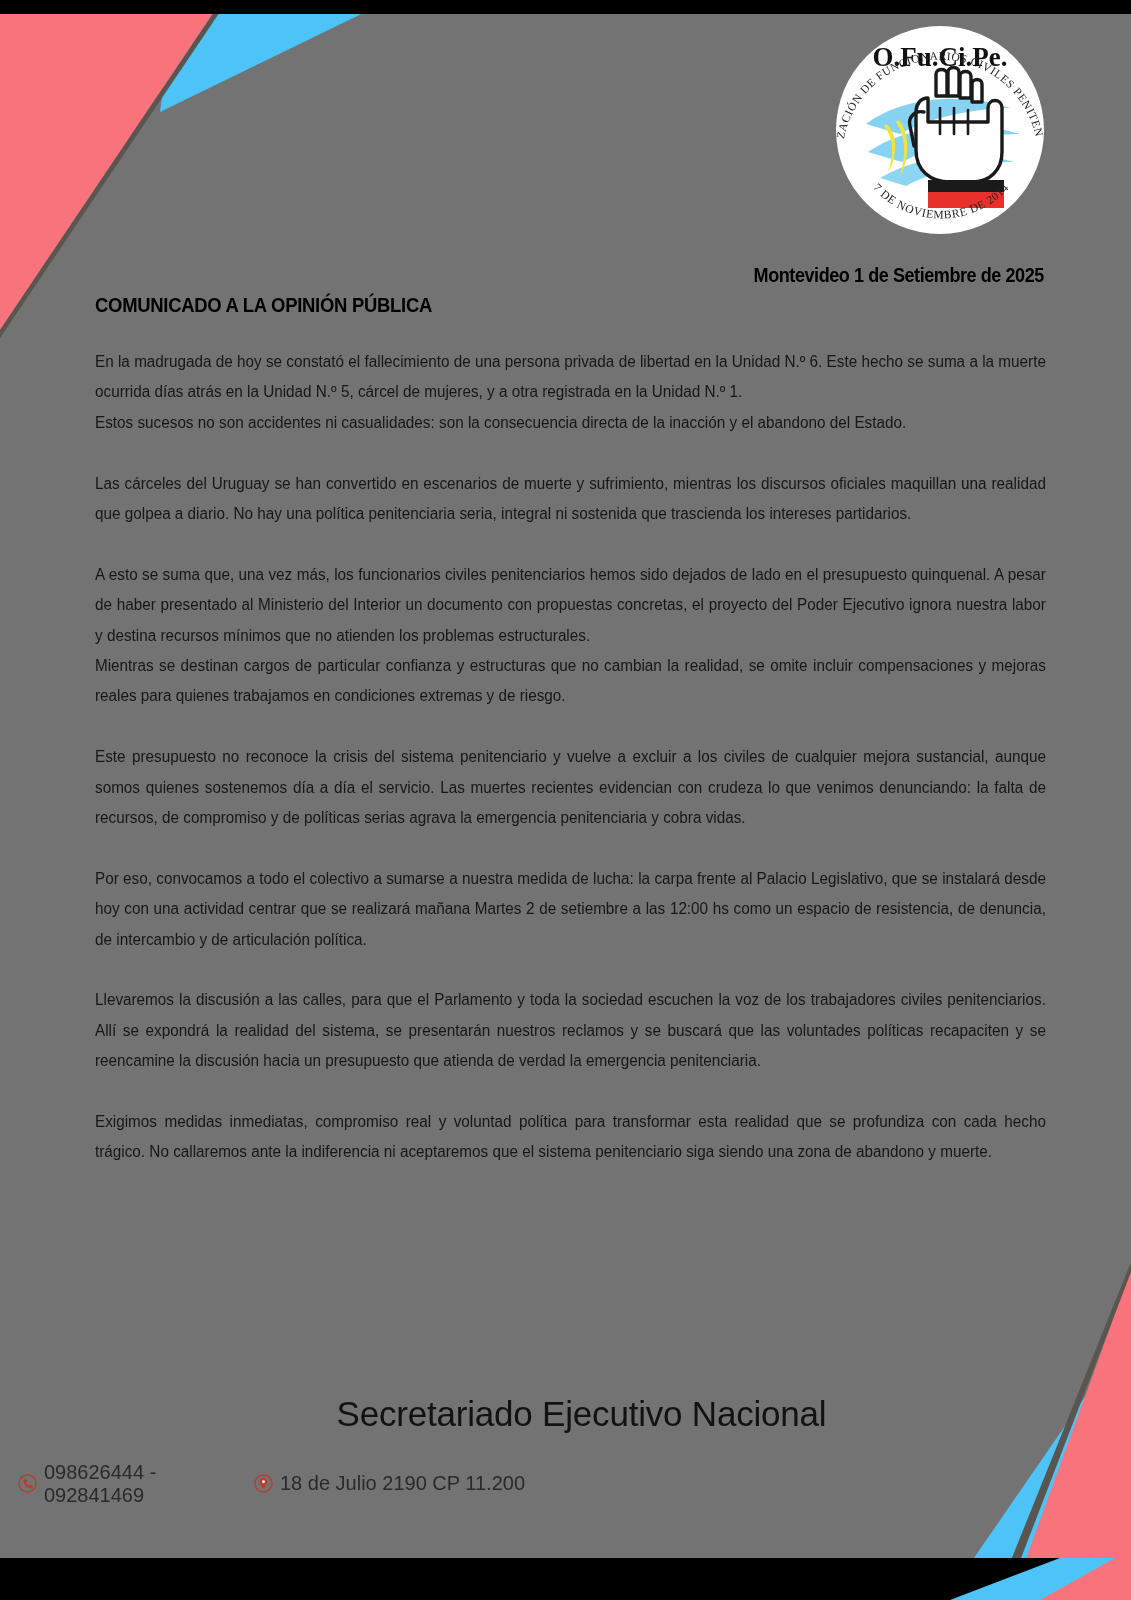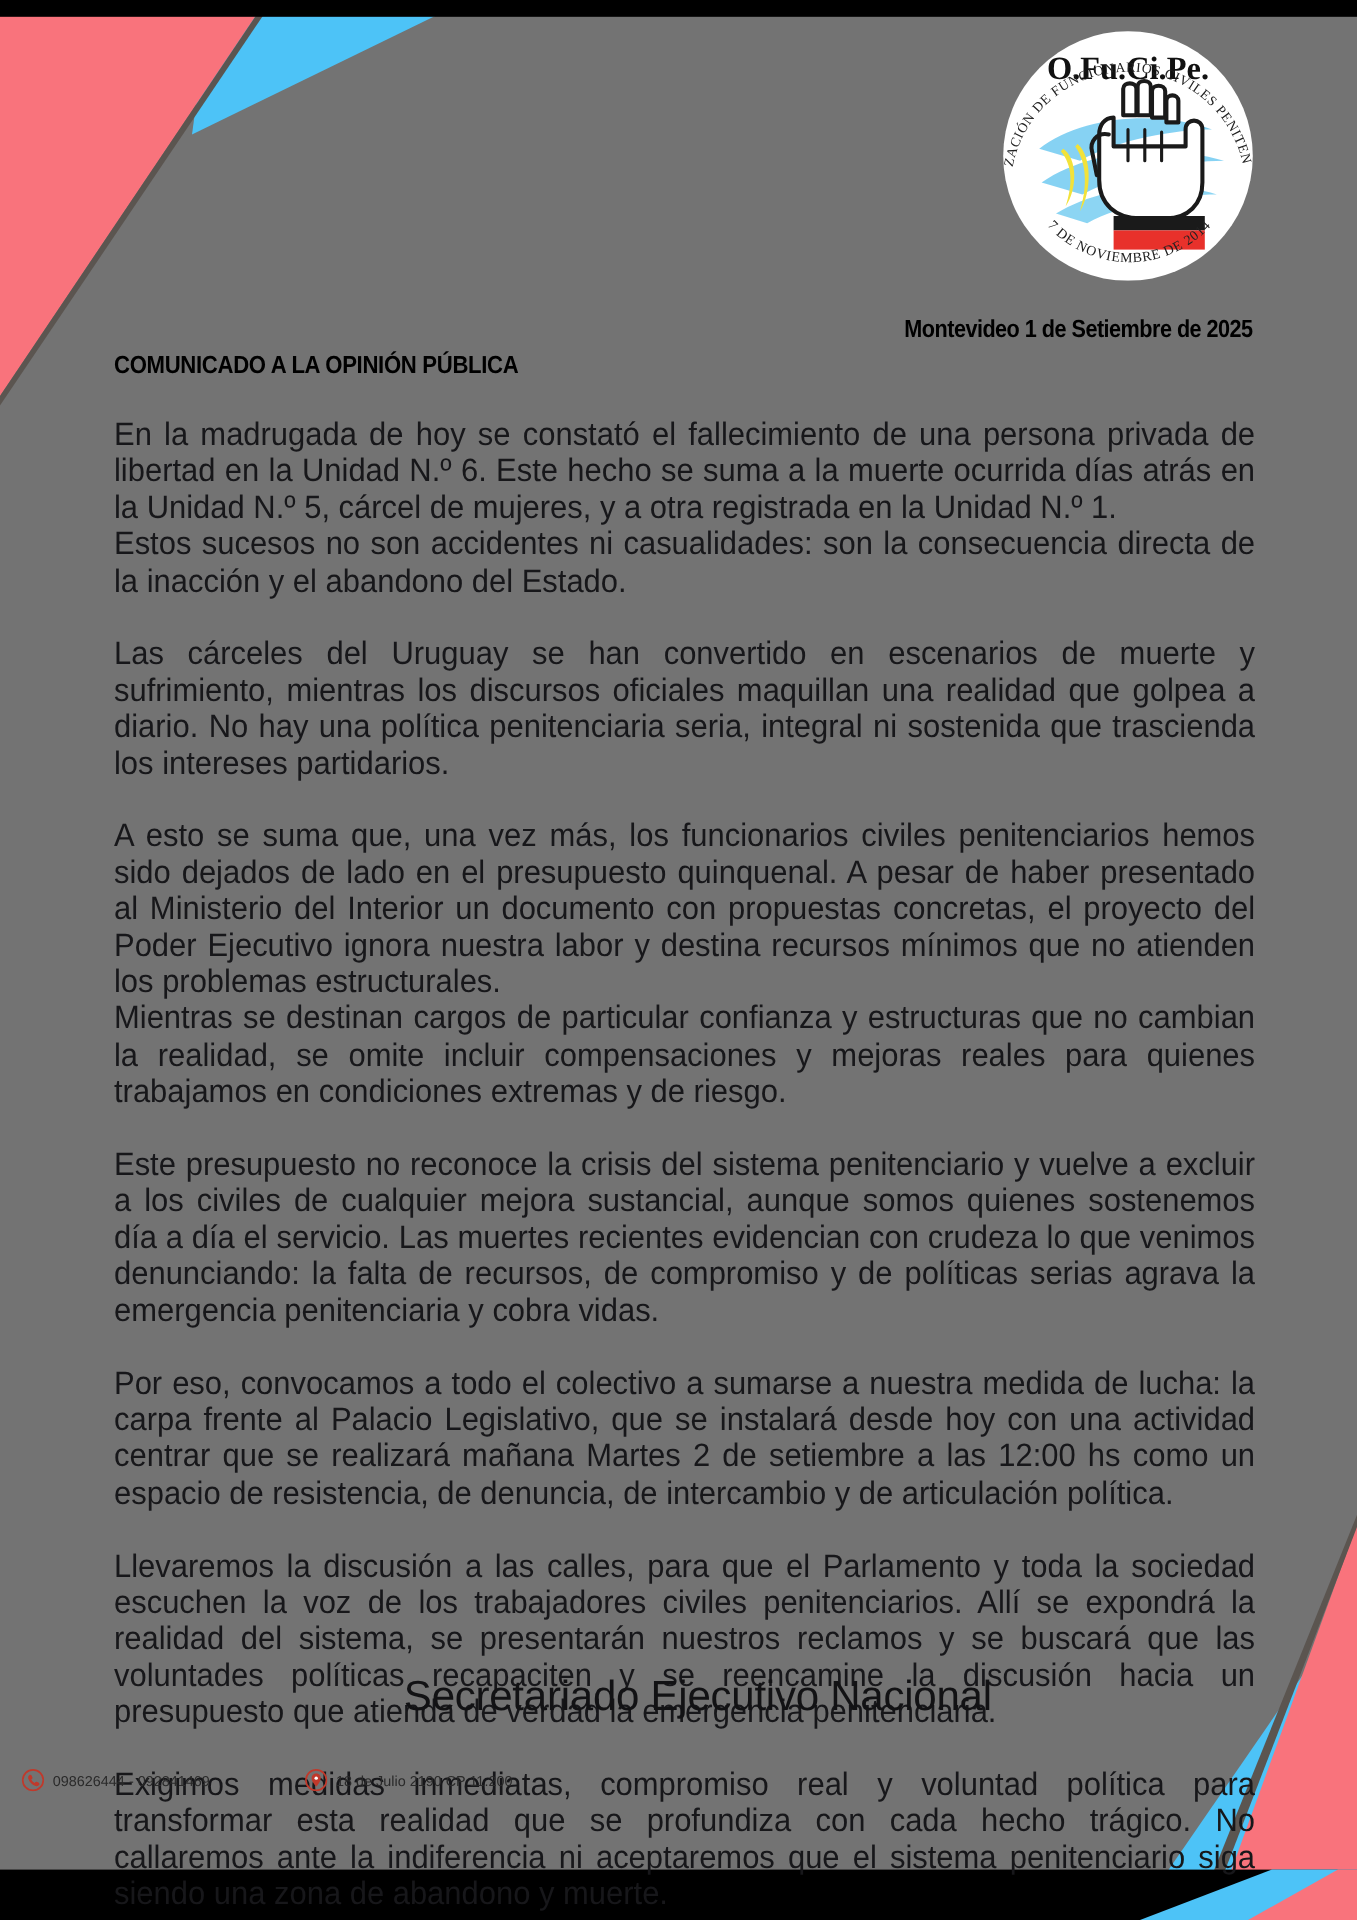--- a/index.html
+++ b/index.html
@@ -79,21 +79,21 @@
     transform-origin: left center;
     white-space: nowrap;
   }
 
   .body-text {
     position: absolute;
     top: 347px;
     left: 79px;
     width: 951px;
     font-family: "Liberation Sans", sans-serif;
-    font-size: 27px;
+    font-size: 16px;
     line-height: 30.4px;
     color: #17171a;
     text-align: justify;
     text-justify: inter-word;
   }
   .body-text p {
     margin: 0;
     text-align: justify;
     transform: scaleX(0.955);
     transform-origin: left top;
@@ -115,21 +115,21 @@
     color: #121214;
   }
 
   
   .footer {
     position: absolute;
     left: 18px;
     top: 1470px;
     z-index: 5;
     font-family: "Liberation Sans", sans-serif;
-    font-size: 12px;
+    font-size: 20px;
     color: #2a2a2a;
   }
   .footer-row {
     display: flex;
     align-items: center;
     height: 27px;
   }
   .fcell {
     display: flex;
     align-items: center;

